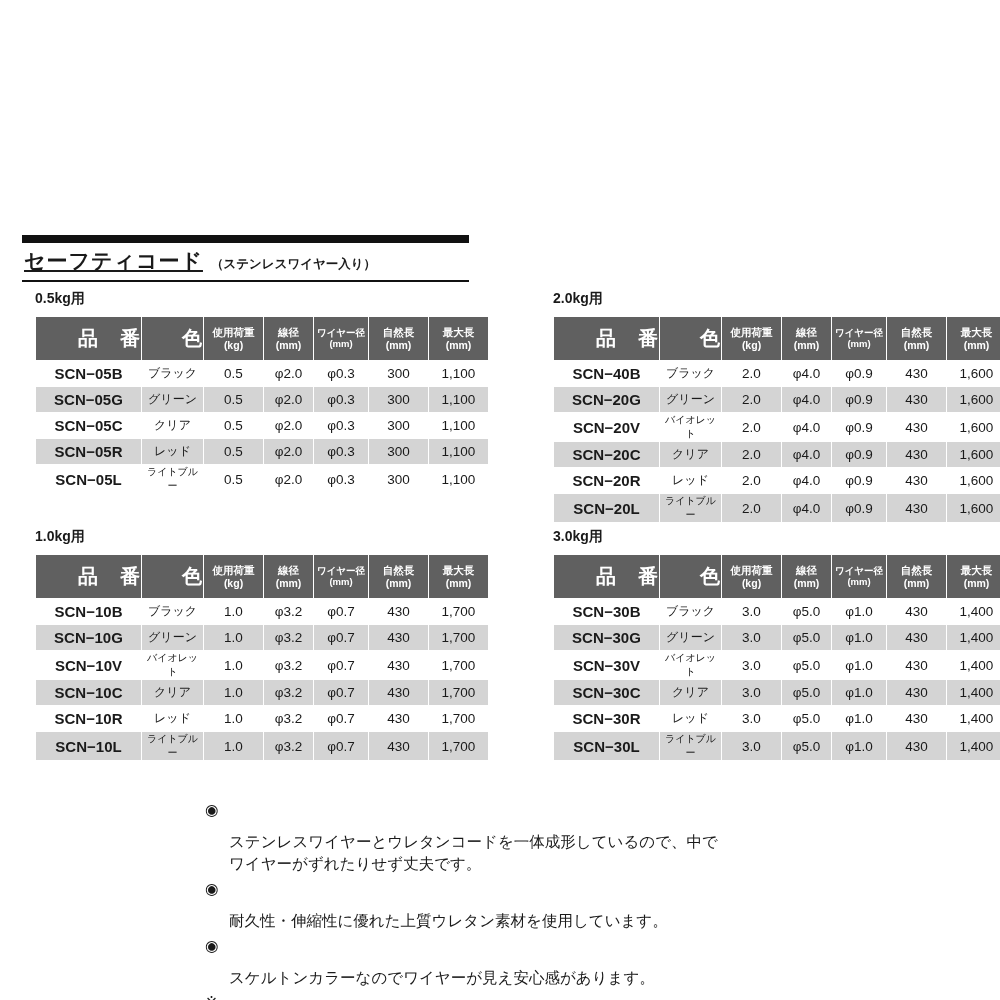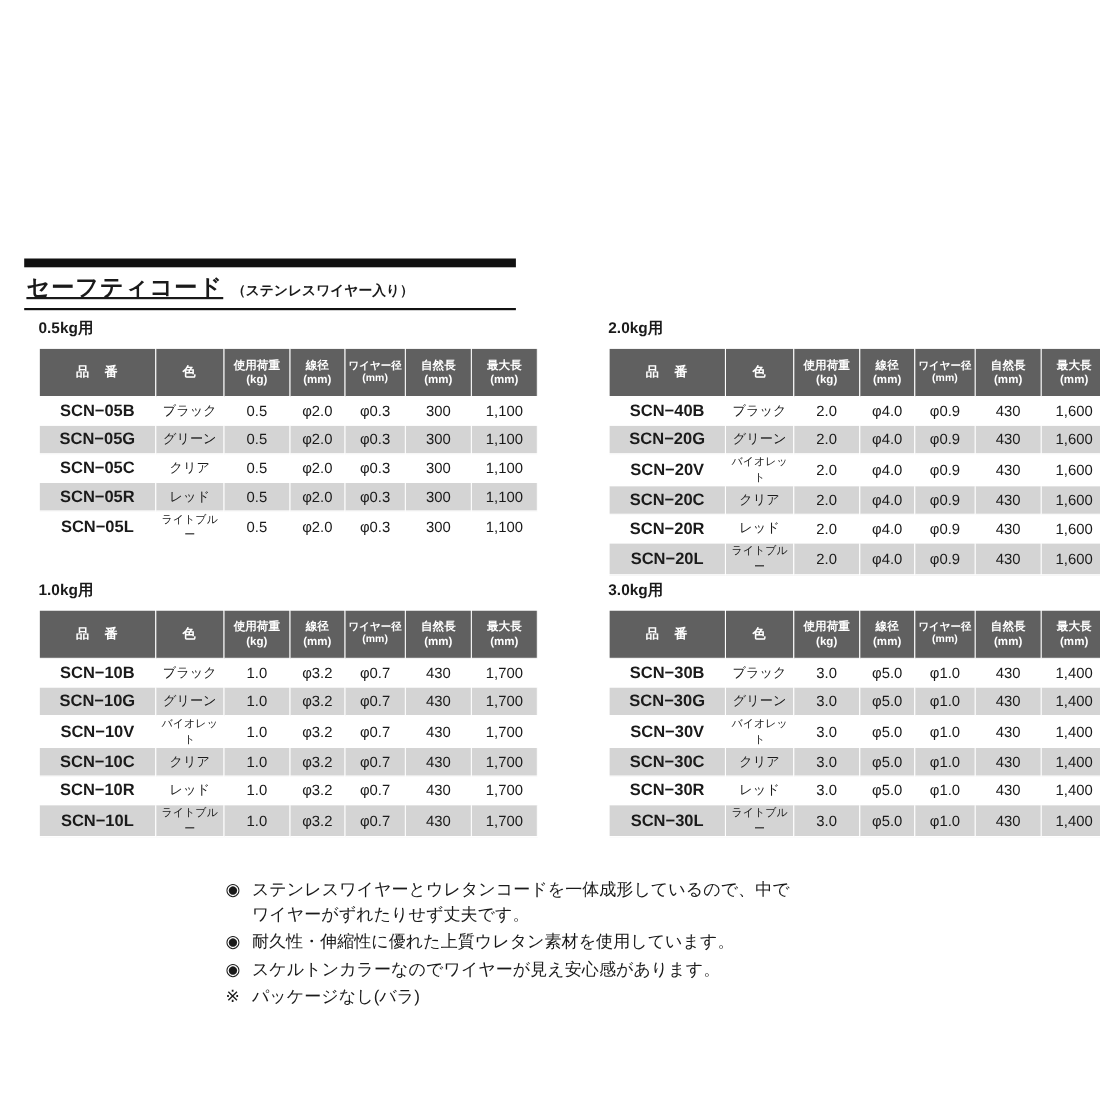--- a/index.html
+++ b/index.html
@@ -24,38 +24,38 @@
   .table-label { font-size:14px; font-weight:bold; height:20px; margin-bottom:6px; }
 
   table.spec { border-collapse:collapse; table-layout:fixed; width:453px; }
   table.spec thead tr { height:44px; }
   table.spec tbody tr { height:26px; }
   table.spec th {
     background:#606060; color:#ffffff; font-weight:bold;
     border:1px solid #ffffff; padding:0; text-align:center;
     vertical-align:middle; white-space:pre-line; line-height:1.15;
   }
-  table.spec th.h-big   { font-size:12px; letter-spacing:1px; }
+  table.spec th.h-big   { font-size:20px; letter-spacing:1px;text-align:right; }
   table.spec th.h-small { font-size:10.5px; }
   table.spec th.h-tiny  { font-size:9.5px; }
   table.spec td {
     border:1px solid #ffffff; padding:0; text-align:center;
     vertical-align:middle; font-size:13.5px;
   }
   table.spec tbody tr:nth-child(odd)  td { background:#ffffff; }
   table.spec tbody tr:nth-child(even) td { background:#d4d4d4; }
   table.spec td.c-part  { font-weight:bold; font-size:15px; }
   table.spec td.c-color { font-size:12px; }
   table.spec td.c-color.small { font-size:10px; }
 
   
   .notes { position:absolute; left:205px; top:799px; font-size:15.5px; line-height:1.42; }
   .note { display:flex; margin-bottom:3px; }
   .note .bullet { width:24px; flex:0 0 24px; }
-  .note .note-text { white-space:pre-line; }
+  .note .note-text { white-space:pre-line;margin-top:32px; }
 </style>
 </head>
 <body>
 
 <div class="page">
 
   <div class="title-block">
     <div class="title-bar-top"></div>
     <div class="title-row">
       <span class="title-text">セーフティコード</span>

